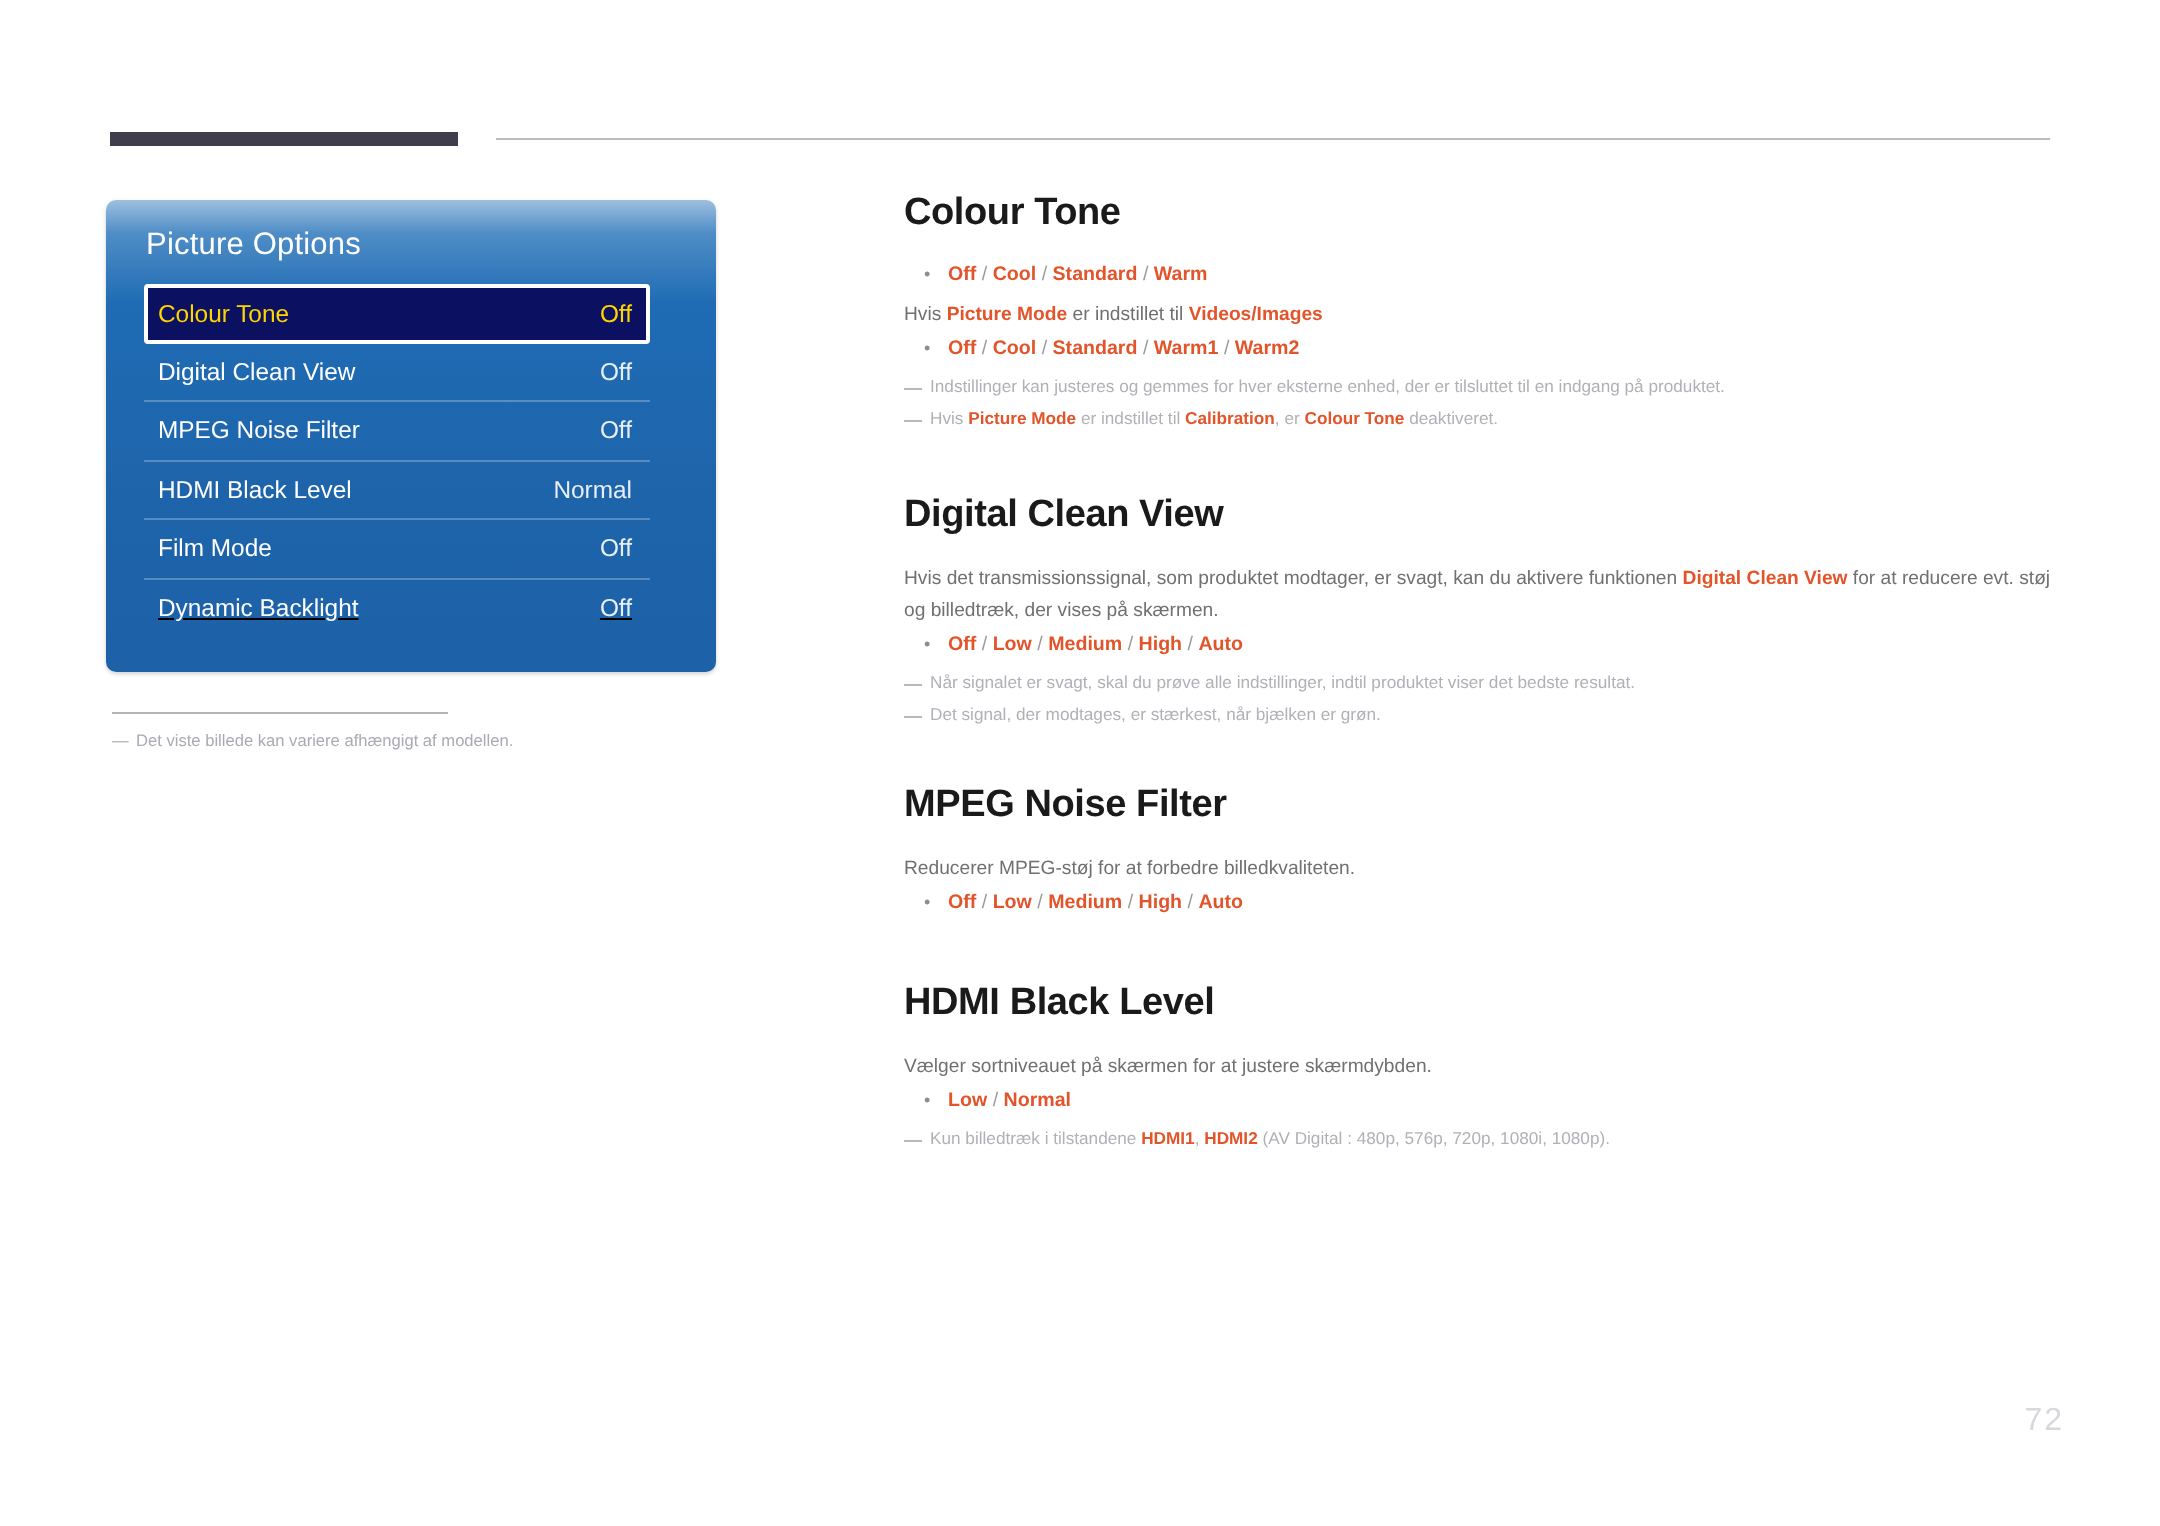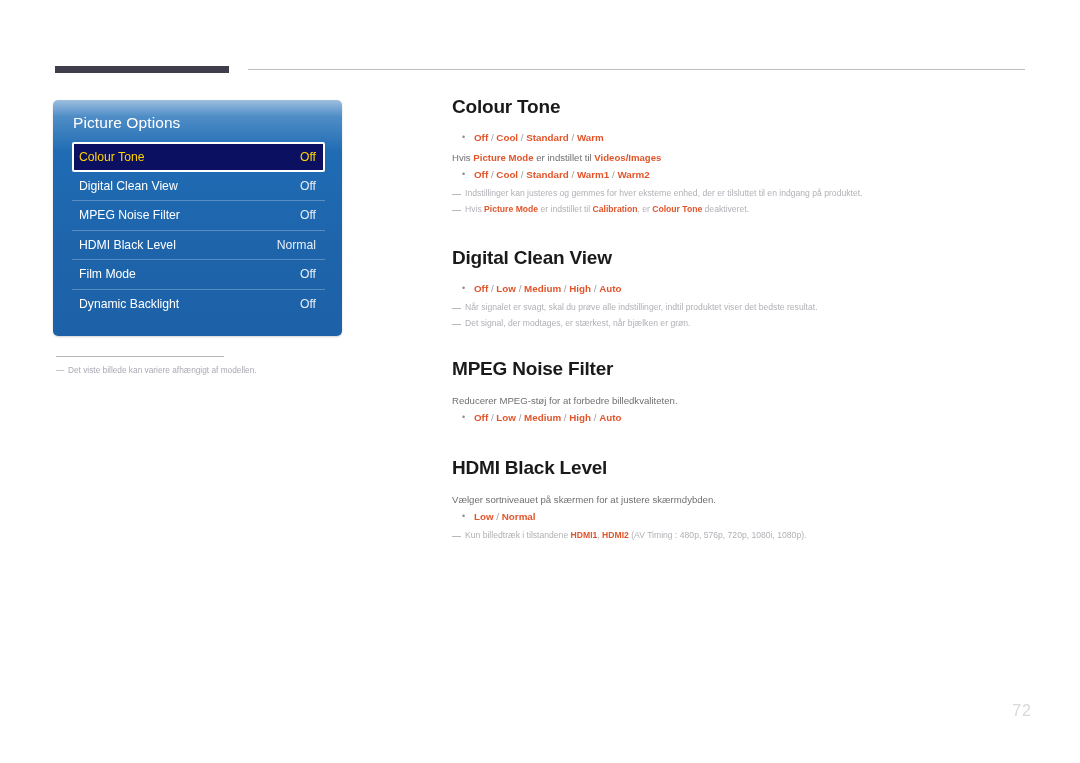--- a/index.html
+++ b/index.html
@@ -13,32 +13,33 @@
   
   .hdr-bar{position:absolute;left:55px;top:66px;width:174px;height:7px;background:#403d4d;}
   .hdr-line{position:absolute;left:248px;top:69px;width:777px;height:1px;background:#bcbcbc;}
 
   
   .osd{
     position:absolute;left:53px;top:100px;width:289px;height:236px;
     border-radius:5px;overflow:hidden;
     background:linear-gradient(180deg,#9ebfdf 0%,#4f8dc6 7%,#1f6cb4 22%,#1e64ab 62%,#1d62a8 100%);
     box-shadow:0 1px 2px rgba(0,0,0,.18);
+    padding-left:16px;
   }
   .osd-title{
     position:absolute;left:20px;top:14px;
     color:#ffffff;font-size:15.5px;letter-spacing:.1px;
   }
   .osd-rows{position:absolute;left:19px;top:42px;width:253px;}
   .osd-row{
     position:relative;height:29.5px;display:flex;align-items:center;
     justify-content:space-between;padding:0 9px 0 7px;box-sizing:border-box;
     border-bottom:1px solid rgba(255,255,255,.26);
   }
-  .osd-row:last-child{border-bottom:none;}
+  .osd-row:last-child{border-bottom:none;text-decoration:underline;}
   .osd-row .lbl{color:#ffffff;font-size:12.2px;white-space:nowrap;}
   .osd-row .val{color:#e8eef6;font-size:12.2px;white-space:nowrap;}
   .osd-row.sel{
     background:#0b1060;border:2px solid #ffffff;border-radius:2px;
     height:29.5px;box-sizing:border-box;padding:0 7px 0 5px;
   }
   .osd-row.sel .lbl,.osd-row.sel .val{color:#ffd400;}
 
   
   .foot-rule{position:absolute;left:56px;top:356px;width:168px;height:1px;background:#b5b5b5;}
@@ -163,20 +164,21 @@
         <span class="ndash"></span>
         <span><span>Hvis </span><b>Picture Mode</b><span> er indstillet til </span><b>Calibration</b><span>, er </span><b>Colour Tone</b><span> deaktiveret.</span></span>
       </div>
     </div>
 
     <div class="gap-lg"></div>
 
     <div class="sec">
       <h2 class="sec-h">Digital Clean View</h2>
 
+      <p class="body"><span>Hvis det transmissionssignal, som produktet modtager, er svagt, kan du aktivere funktionen </span><b>Digital Clean View</b><span> for at reducere evt. støj og billedtræk, der vises på skærmen.</span></p>
 
       <div class="bullet">
         <span class="dot">•</span>
         <span class="opts"><span>Off</span><span class="sep"> / </span><span>Low</span><span class="sep"> / </span><span>Medium</span><span class="sep"> / </span><span>High</span><span class="sep"> / </span><span>Auto</span></span>
       </div>
 
       <div class="note">
         <span class="ndash"></span>
         <span>Når signalet er svagt, skal du prøve alle indstillinger, indtil produktet viser det bedste resultat.</span>
       </div>
@@ -207,21 +209,21 @@
 
       <p class="body">Vælger sortniveauet på skærmen for at justere skærmdybden.</p>
 
       <div class="bullet">
         <span class="dot">•</span>
         <span class="opts"><span>Low</span><span class="sep"> / </span><span>Normal</span></span>
       </div>
 
       <div class="note">
         <span class="ndash"></span>
-        <span><span>Kun billedtræk i tilstandene </span><b>HDMI1</b><span>, </span><b>HDMI2</b><span> (AV Timing : 480p, 576p, 720p, 1080i, 1080p).</span></span>
+        <span><span>Kun billedtræk i tilstandene </span><b>HDMI1</b><span>, </span><b>HDMI2</b><span> (AV Digital : 480p, 576p, 720p, 1080i, 1080p).</span></span>
       </div>
     </div>
 
   </div>
 
   <div class="pageno">72</div>
 
 </div>
 
 </body></html>

